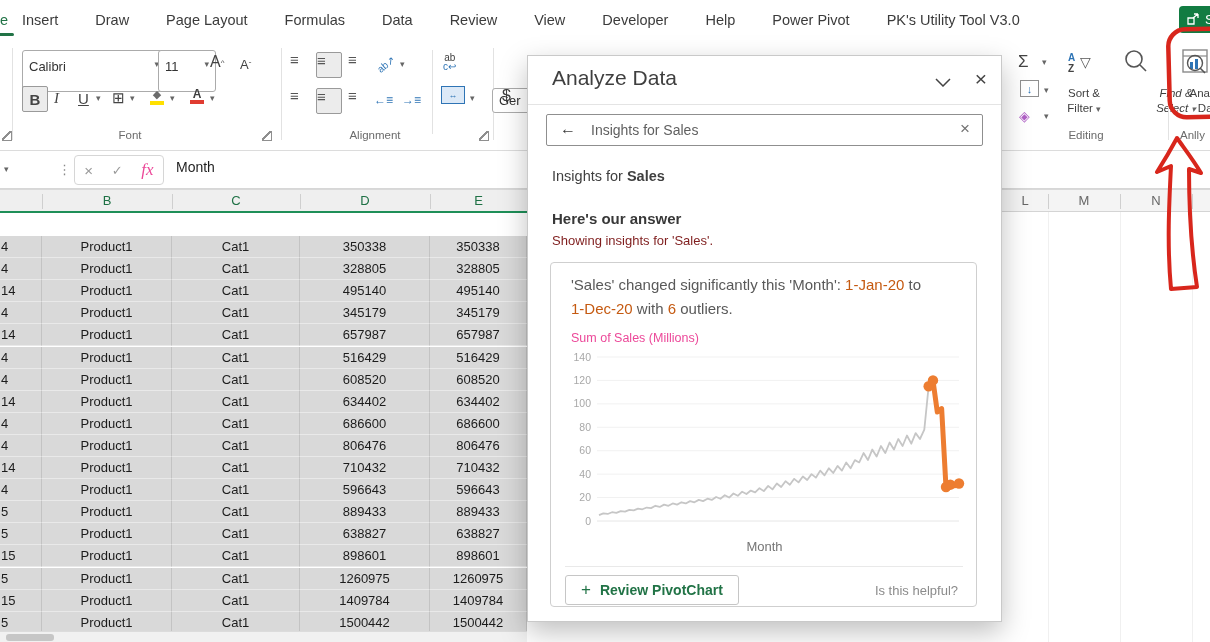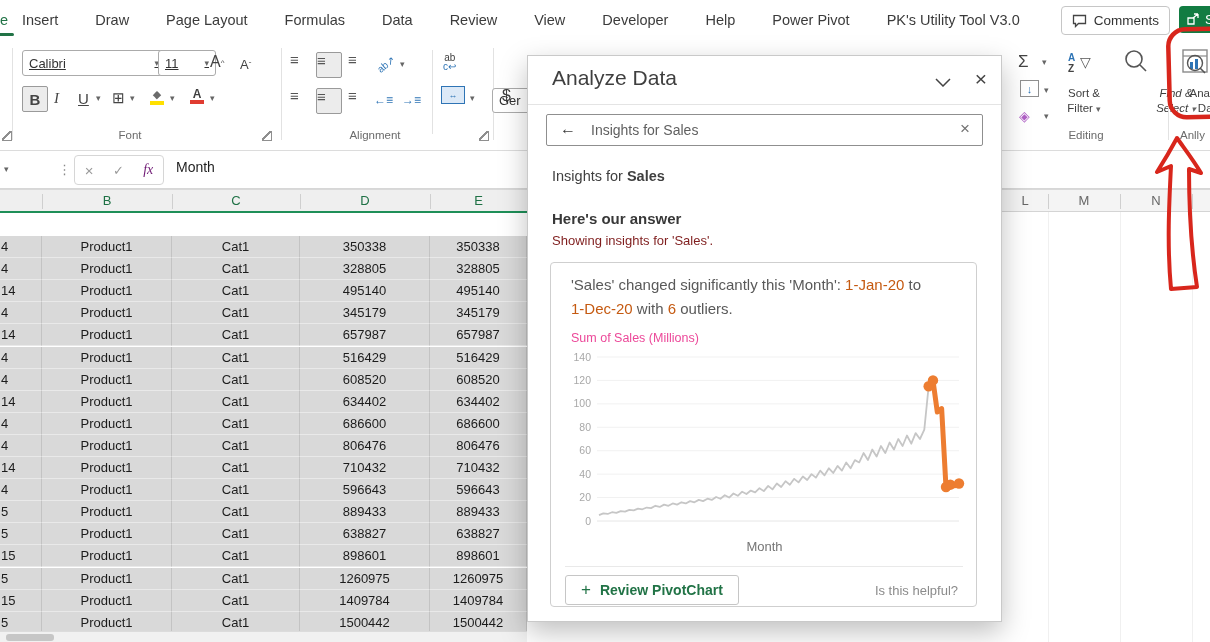--- a/index.html
+++ b/index.html
@@ -16,21 +16,21 @@
     display:flex;align-items:center;justify-content:center;gap:7px;font-size:13.5px;color:#333;}
   .btn-share{position:absolute;left:1179px;top:6px;width:40px;height:27px;border-radius:4px 0 0 4px;background:#127C42;color:#fff;
     display:flex;align-items:center;padding-left:7px;gap:5px;font-size:13.5px;}
   
   .ribbon{position:absolute;left:0;top:40px;width:1210px;height:110px;background:#fff;border-bottom:1px solid #dcdcdc;}
   .vdiv{position:absolute;top:8px;height:92px;width:1px;background:#e2e2e2;}
   .grouplabel{position:absolute;top:89px;font-size:11.5px;color:#6b6b6b;text-align:center;}
   .launcher{position:absolute;top:91px;width:9px;height:9px;border-right:1px solid #8f8f8f;border-bottom:1px solid #8f8f8f;
     background:linear-gradient(135deg,transparent 42%,#8f8f8f 42%,#8f8f8f 58%,transparent 58%);}
   .combo{position:absolute;border:1px solid #ababab;border-radius:3px;background:#fff;font-size:13px;color:#333;
-    display:flex;align-items:center;padding:0 6px;height:24px;text-decoration:underline;}
+    display:flex;padding:8px 6px;height:24px;}
   .combo .chev{margin-left:auto;color:#666;font-size:9px;}
   .ricon{position:absolute;font-size:15px;color:#444;display:flex;align-items:center;justify-content:center;height:24px;}
   .chevron{font-size:9px;color:#666;}
   .boxed{border:1px solid #9a9a9a;background:#ececec;border-radius:2px;}
   .bars{display:inline-block;font-size:15px;color:#555;line-height:1;}
   .indent{color:#2E74B5;font-size:12px;}
   .two-line{position:absolute;font-size:11.5px;color:#3f3f3f;text-align:center;line-height:15px;}
   
   .formulabar{position:absolute;left:0;top:151px;width:1210px;height:37px;background:#fff;border-bottom:1px solid #d7d7d7;}
   .fb-group{position:absolute;left:74px;top:4px;width:88px;height:28px;border:1px solid #d6d6d6;border-radius:4px;display:flex;align-items:center;justify-content:space-around;}
@@ -101,26 +101,20 @@
         <span class="menu-item">Page Layout</span>
         <span class="menu-item">Formulas</span>
         <span class="menu-item">Data</span>
         <span class="menu-item">Review</span>
         <span class="menu-item">View</span>
         <span class="menu-item">Developer</span>
         <span class="menu-item">Help</span>
         <span class="menu-item">Power Pivot</span>
         <span class="menu-item">PK's Utility Tool V3.0</span>
       </div>
-    <div class="btn-comments">
-      <svg width="15" height="14" viewBox="0 0 15 14">
-        <path d="M1.5 1.5 h12 v8 h-7 l-3 3 v-3 h-2 z" fill="none" stroke="#444" stroke-width="1.3"></path>
-      </svg>
-      <span>Comments</span>
-    </div>
     <div class="btn-share">
       <svg width="14" height="13" viewBox="0 0 14 13">
         <path d="M2 5 h6 v6 h-6 z" fill="none" stroke="#fff" stroke-width="1.3"></path>
         <path d="M7 5 L12 1 M12 1 h-4 M12 1 v4" stroke="#fff" stroke-width="1.3" fill="none"></path>
       </svg>
       <span>S</span>
     </div>
   </div>
 
   <div class="ribbon">
@@ -236,21 +230,21 @@
     </div>
     <div class="grouplabel" style="left:1180px;width:60px;text-align:left;">Anlly</div>
   </div>
 
   <div class="formulabar">
     <div class="ricon chevron" style="left:4px;top:6px;">▾</div>
     <div class="ricon" style="left:58px;top:6px;color:#888;font-size:13px;letter-spacing:0;">⋮</div>
     <div class="fb-group">
       <span style="color:#9a9a9a;font-size:15px;">×</span>
       <span style="color:#9a9a9a;font-size:13px;">✓</span>
-      <span style="color:#701a75;font-size:14px;font-style:italic;font-family:'Liberation Serif',serif;">fx</span>
+      <span style="color:#ec4899;font-size:17px;font-style:italic;font-family:'Liberation Serif',serif;">fx</span>
     </div>
     <div class="fb-value">Month</div>
   </div>
 
   <div class="colheaders">
       <div class="colletter" style="left: 42px; width: 130px;">B</div>
       <div class="colsep" style="left: 42px;"></div>
       <div class="colletter" style="left: 172px; width: 128px;">C</div>
       <div class="colsep" style="left: 172px;"></div>
       <div class="colletter" style="left: 300px; width: 130px;">D</div>

